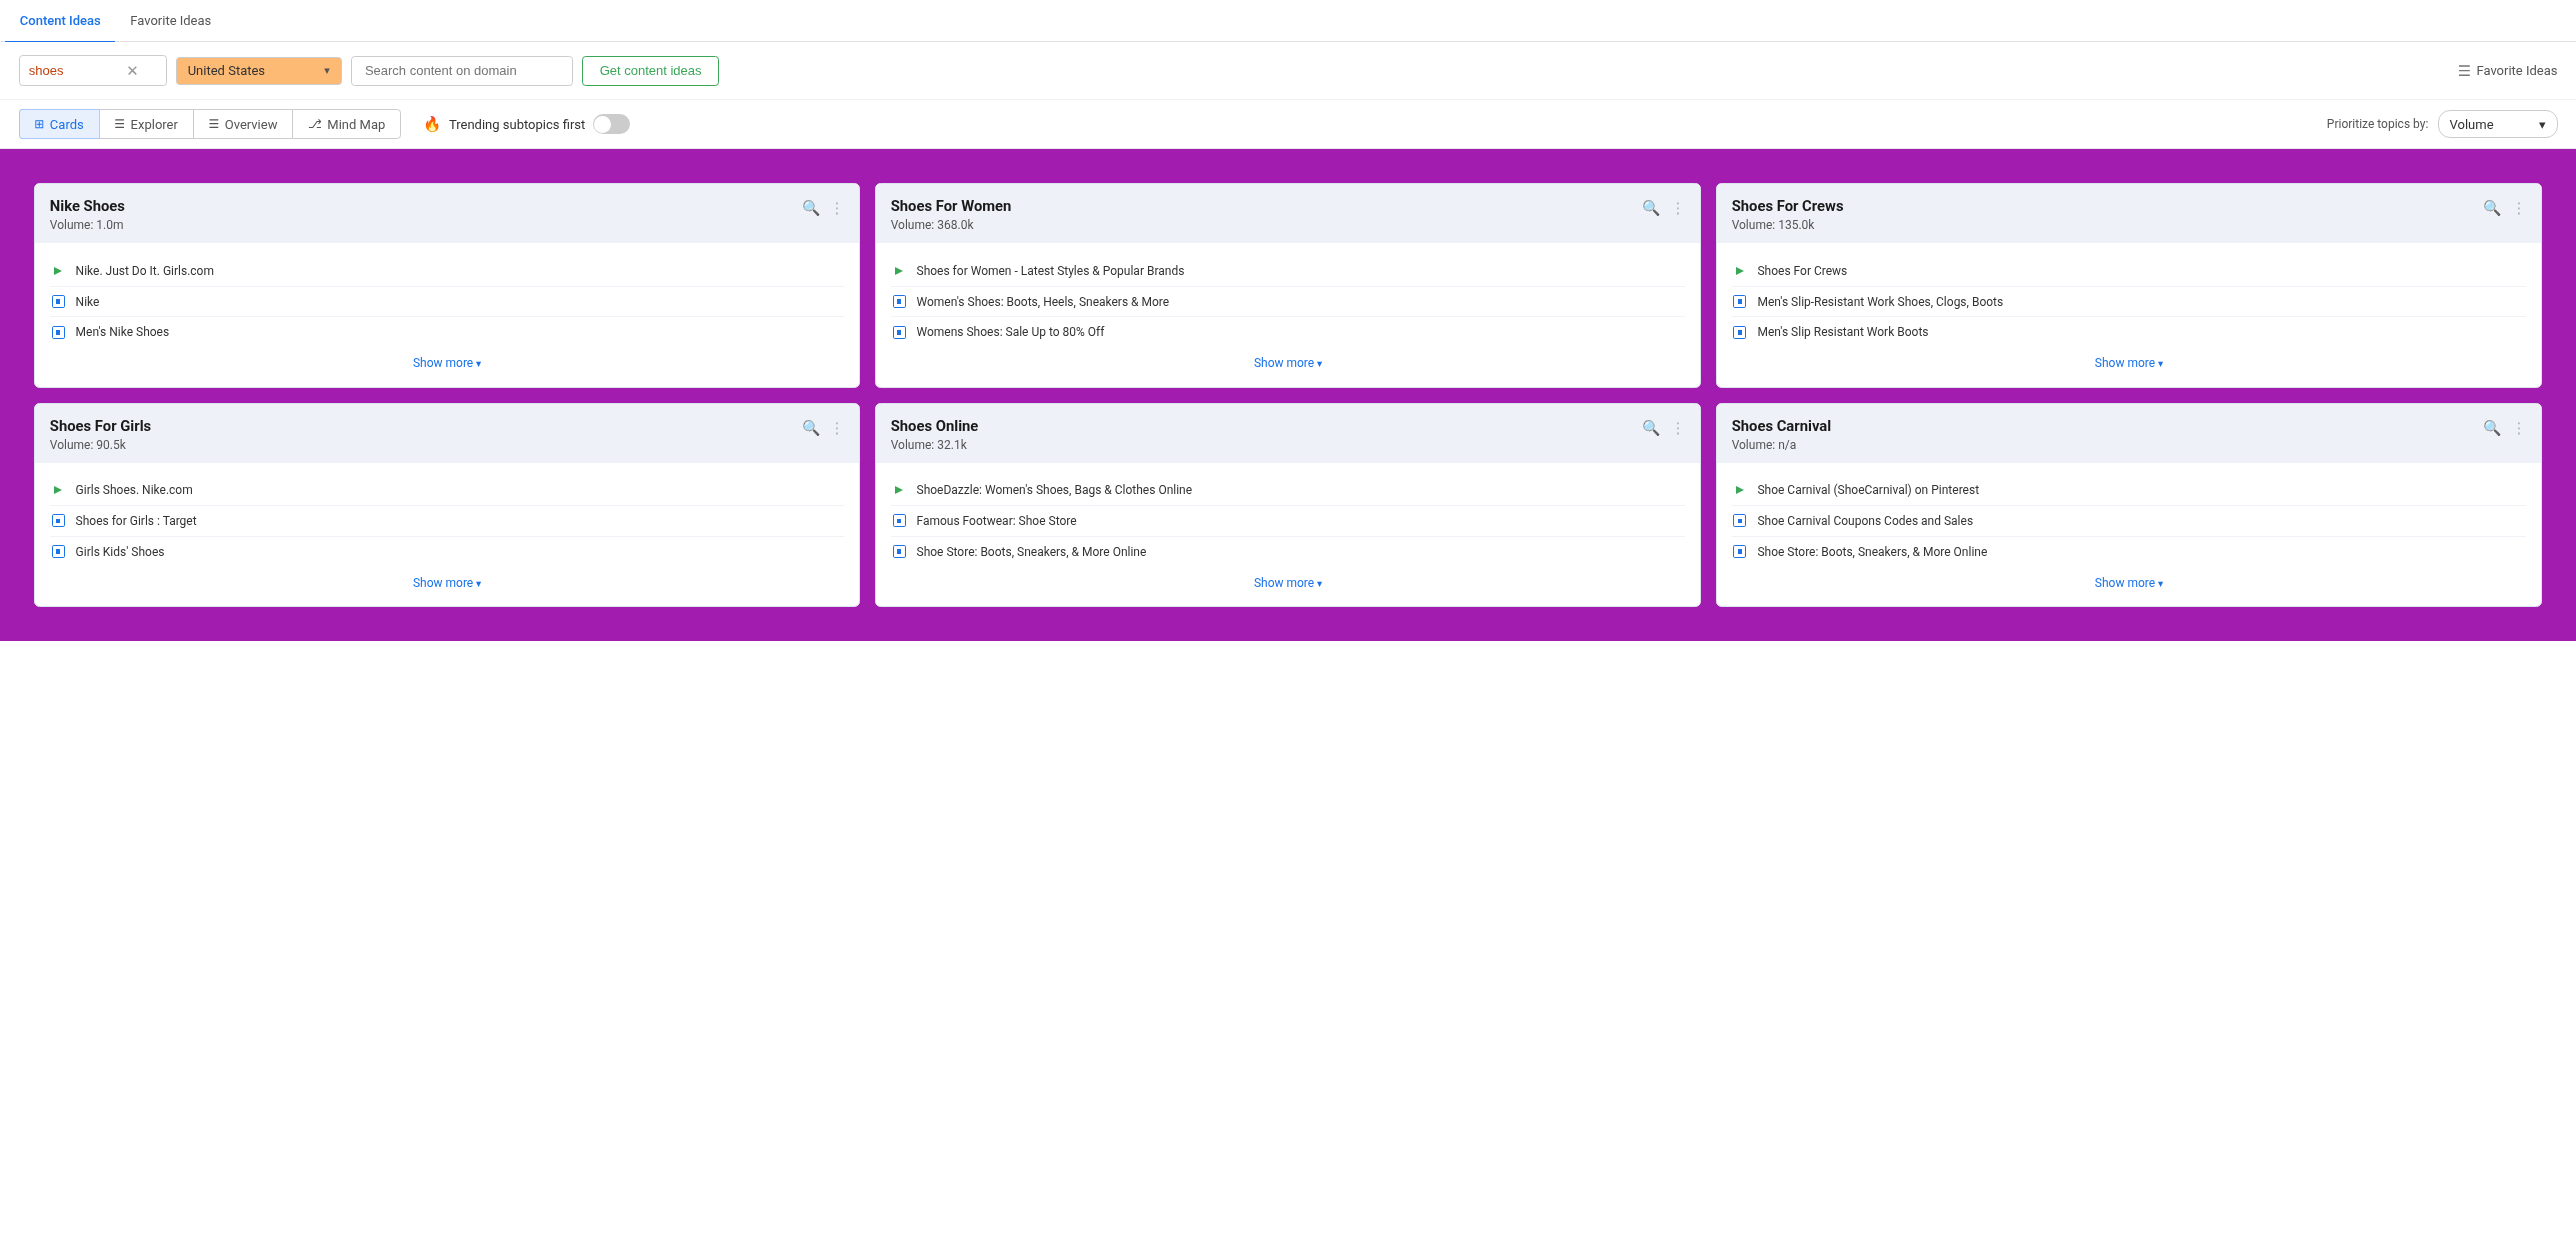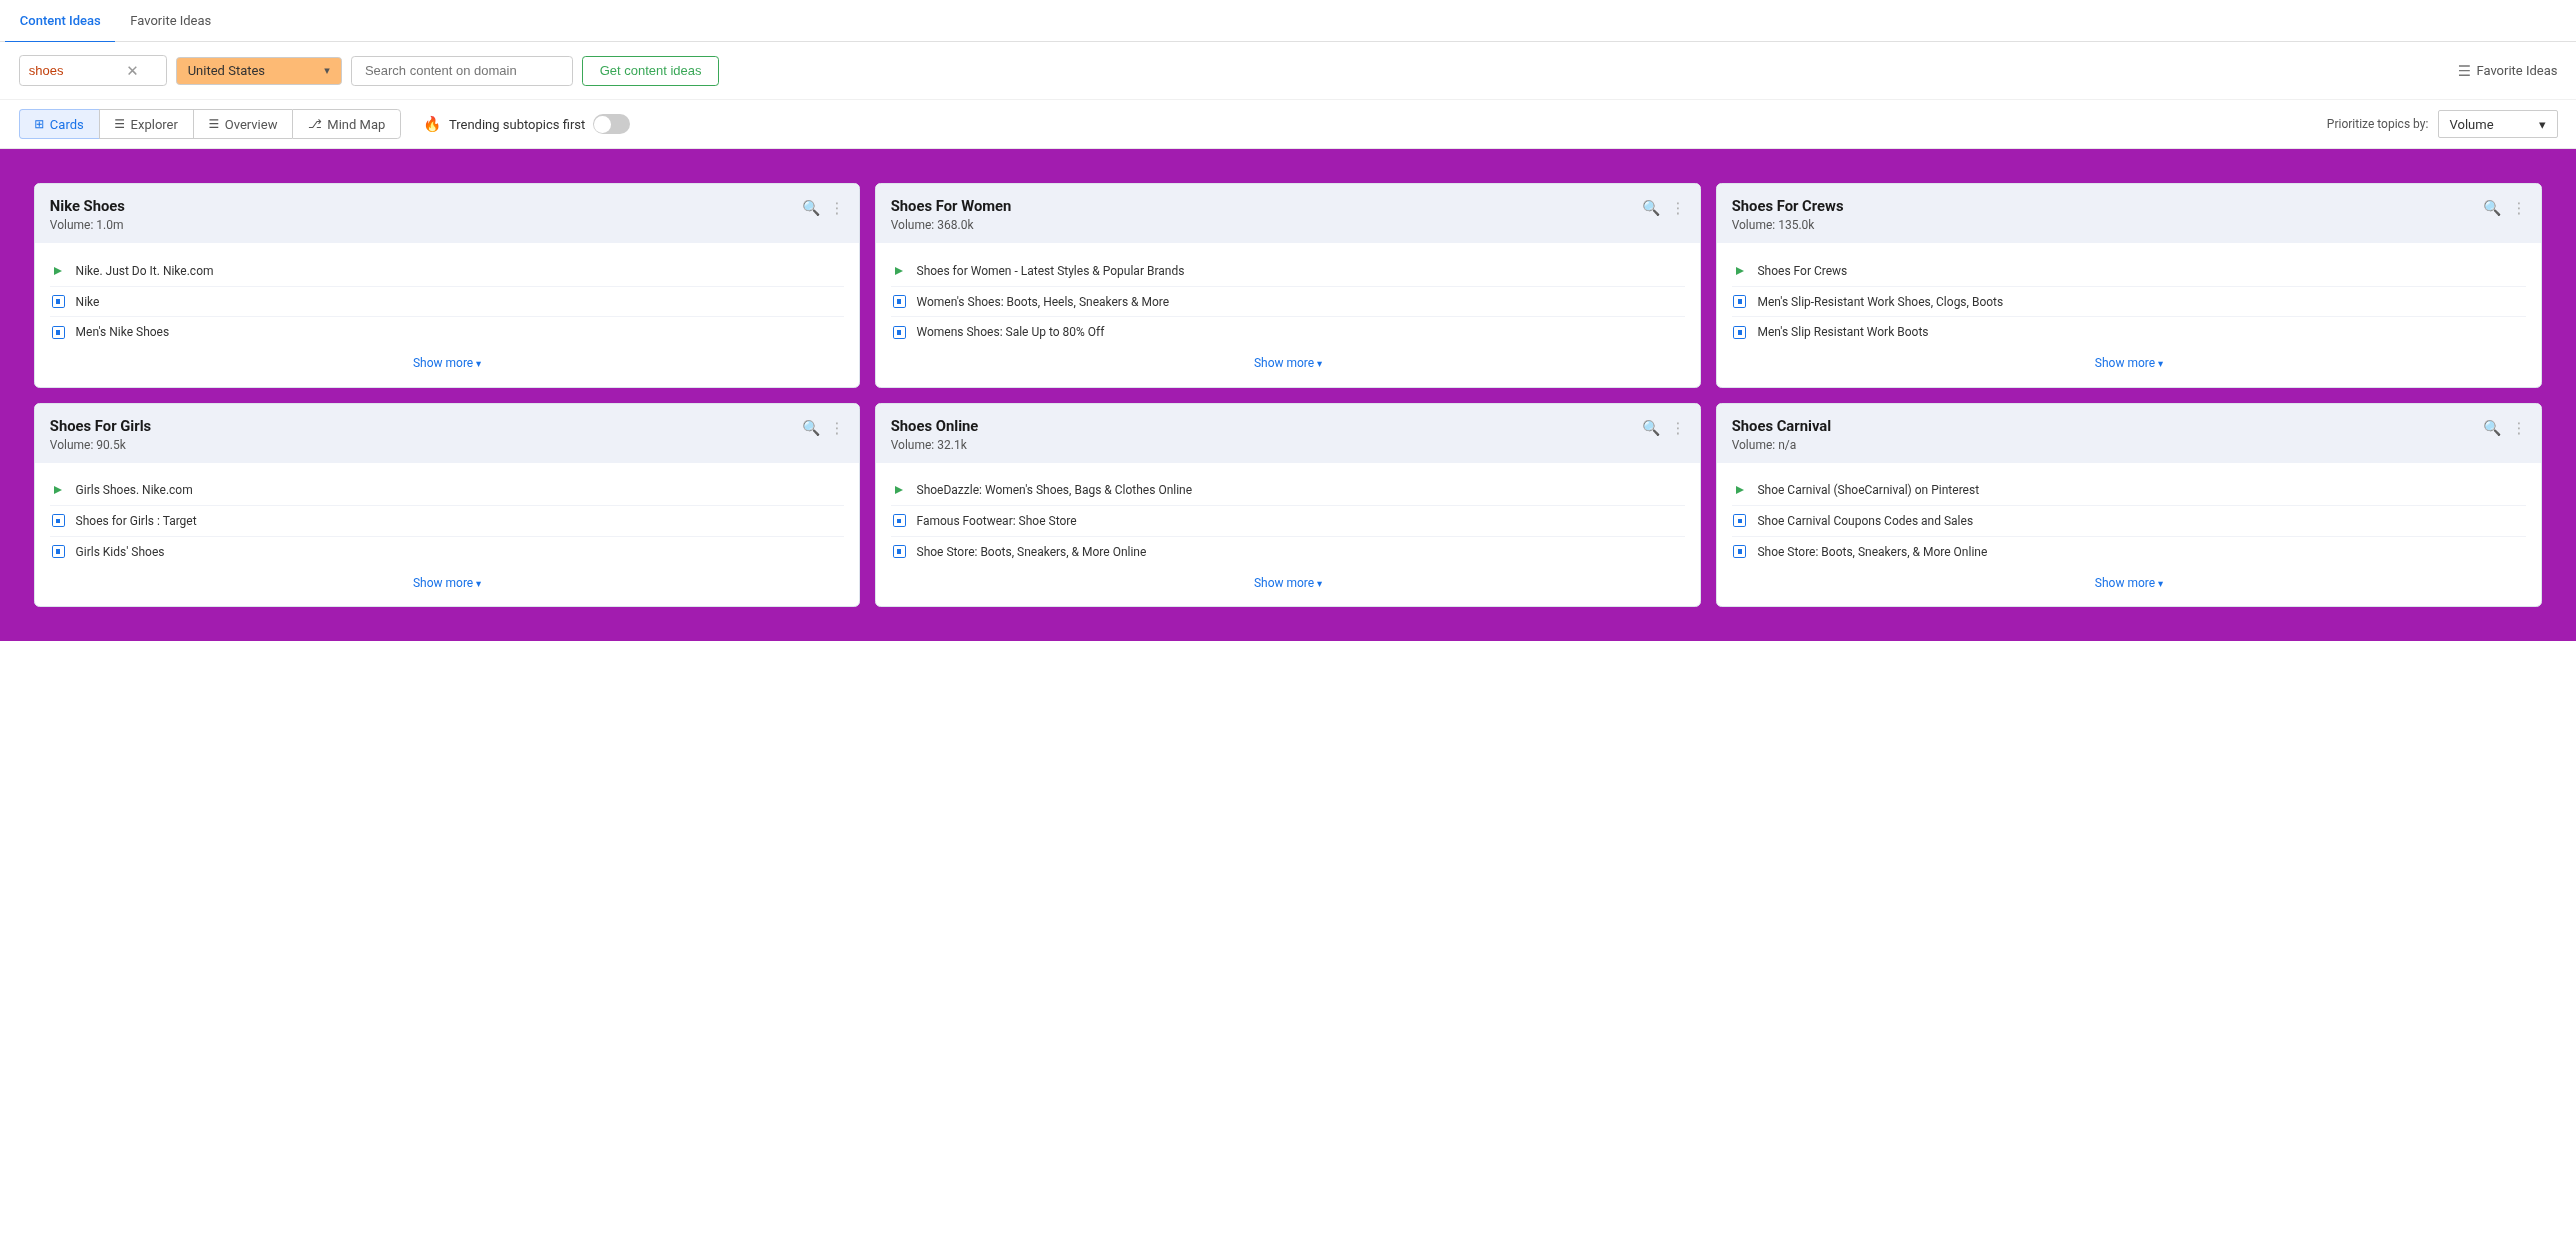--- a/index.html
+++ b/index.html
@@ -172,21 +172,21 @@
     .prioritize-section {
       display: flex;
       align-items: center;
       gap: 9.2px;
       margin-left: auto;
       font-size: 12px;
       color: #555;
     }
     .volume-select {
       border: 0.9px solid #ccc;
-      border-radius: 2px;
+      border-radius: 12px;
       padding: 5.5px 11px;
       font-size: 13px;
       color: #333;
       background: #fff;
       cursor: pointer;
       min-width: 120px;
       display: flex;
       align-items: center;
       justify-content: space-between;
     }
@@ -357,21 +357,21 @@
       <div class="card-actions">
         <span class="card-action-icon">🔍</span>
         <span class="card-action-icon">⋮</span>
       </div>
     </div>
     <div class="card-body">
       <div class="card-item">
       <div class="result-icon">
             <div class="icon-green"></div>
           </div>
-      <span>Nike. Just Do It. Nike.com</span>
+      <span>Nike. Just Do It. Girls.com</span>
     </div>
         <div class="card-item">
       <div class="result-icon">
             <div class="icon-blue"></div>
           </div>
       <span>Nike</span>
     </div>
         <div class="card-item">
       <div class="result-icon">
             <div class="icon-blue"></div>

